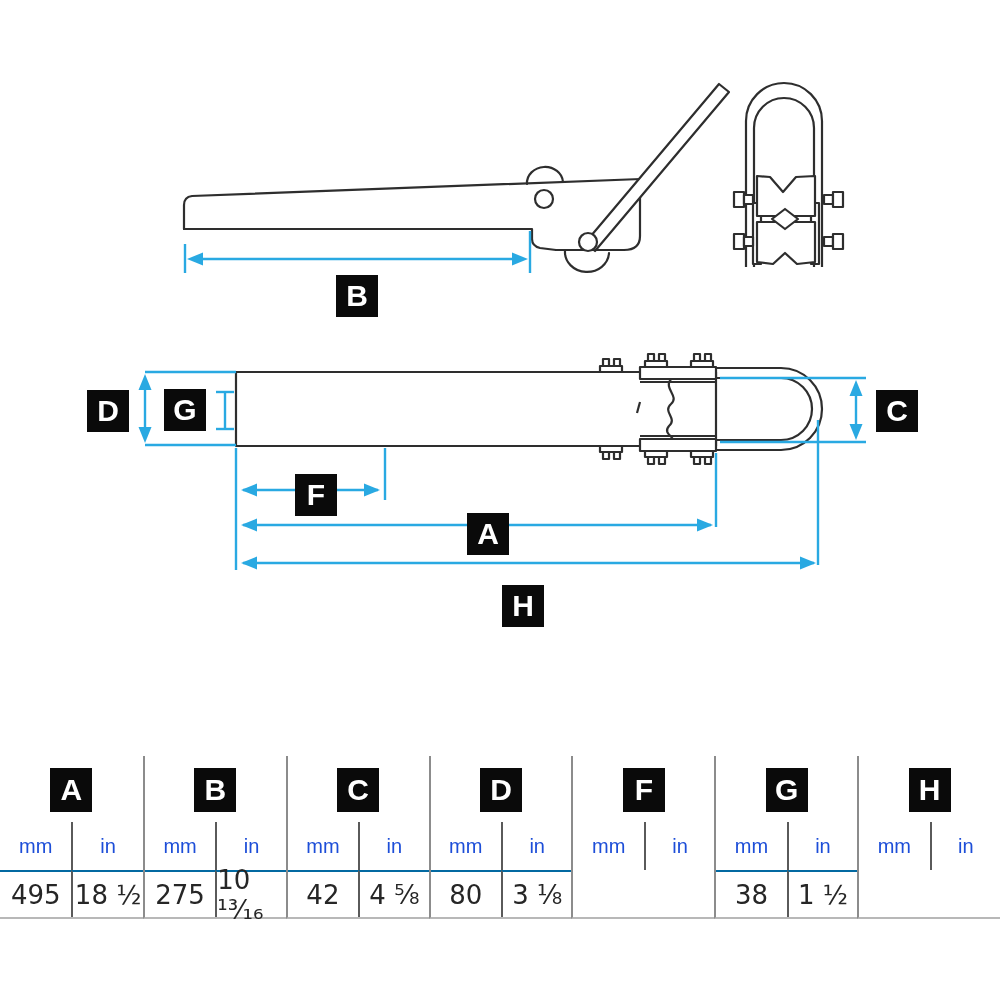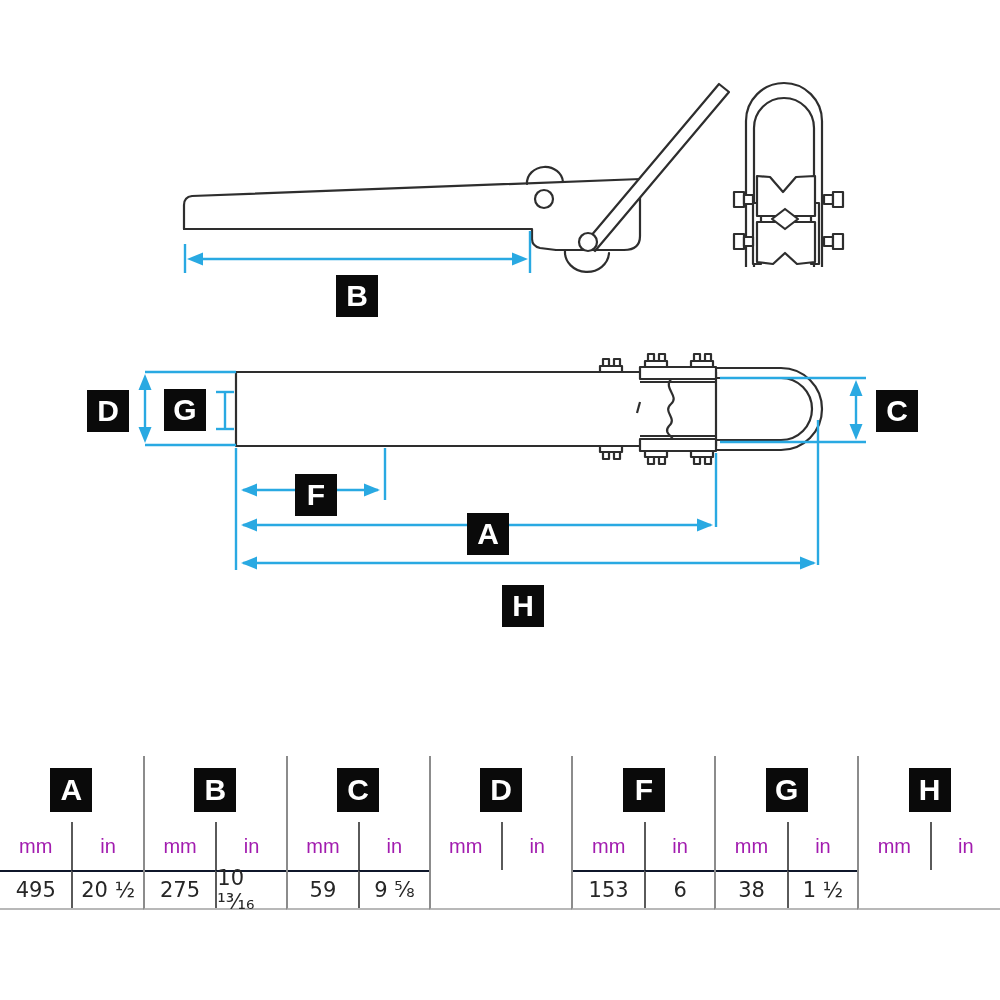--- a/index.html
+++ b/index.html
@@ -12,23 +12,23 @@
   
   .spec-table{position:absolute;left:0;top:756px;width:1000px;display:grid;
               grid-template-columns:repeat(7,1fr);}
   .col{border-bottom:2px solid #b8b8b8;}
   .col + .col{border-left:2px solid #8c8c8c;}
   .chip-row{height:66px;display:flex;align-items:flex-start;justify-content:center;padding-top:12px;box-sizing:border-box;}
   .chip{width:42px;height:44px;background:#0a0a0a;color:#fff;display:flex;align-items:center;
         justify-content:center;font-size:30px;font-weight:bold;line-height:1;}
   .grid2{display:grid;grid-template-columns:1fr 1fr;}
   .cell{height:48px;display:flex;align-items:center;justify-content:center;
-        font-size:20px;color:#a21caf;box-sizing:border-box;}
+        font-size:20px;color:#1d4ed8;box-sizing:border-box;}
   .cell.in-cell{border-left:2px solid #5a5a5a;}
-  .vrow .cell{border-top:2px solid #0f172a;height:38px;font-size:21px;color:#262626;
+  .vrow .cell{border-top:2px solid #0369a1;height:47px;font-size:26px;color:#262626;
               font-family:"DejaVu Sans","Liberation Sans",sans-serif;}
 </style>
 </head>
 <body>
 
 <div class="stage">
 
   <svg width="1000" height="750" viewBox="0 0 1000 750">
 
     <g stroke="#2e2e2e" stroke-width="2.2" fill="none" stroke-linejoin="round" stroke-linecap="round">
@@ -169,21 +169,21 @@
     <div class="col">
       <div class="chip-row">
           <div class="chip">A</div>
         </div>
       <div class="grid2 urow">
         <div class="cell">mm</div>
         <div class="cell in-cell">in</div>
       </div>
       <div class="grid2 vrow">
         <div class="cell">495</div>
-        <div class="cell in-cell">20 ½</div>
+        <div class="cell in-cell">18 ½</div>
       </div>
     </div>
 
     <div class="col">
       <div class="chip-row">
           <div class="chip">B</div>
         </div>
       <div class="grid2 urow">
         <div class="cell">mm</div>
         <div class="cell in-cell">in</div>
@@ -196,46 +196,46 @@
 
     <div class="col">
       <div class="chip-row">
           <div class="chip">C</div>
         </div>
       <div class="grid2 urow">
         <div class="cell">mm</div>
         <div class="cell in-cell">in</div>
       </div>
       <div class="grid2 vrow">
-        <div class="cell">59</div>
-        <div class="cell in-cell">9 ⅝</div>
+        <div class="cell">42</div>
+        <div class="cell in-cell">4 ⅝</div>
       </div>
     </div>
 
     <div class="col">
       <div class="chip-row">
           <div class="chip">D</div>
         </div>
       <div class="grid2 urow">
         <div class="cell">mm</div>
         <div class="cell in-cell">in</div>
       </div>
+      <div class="grid2 vrow">
+        <div class="cell">80</div>
+        <div class="cell in-cell">3 ⅛</div>
+      </div>
     </div>
 
     <div class="col">
       <div class="chip-row">
           <div class="chip">F</div>
         </div>
       <div class="grid2 urow">
         <div class="cell">mm</div>
         <div class="cell in-cell">in</div>
-      </div>
-      <div class="grid2 vrow">
-        <div class="cell">153</div>
-        <div class="cell in-cell">6</div>
       </div>
     </div>
 
     <div class="col">
       <div class="chip-row">
           <div class="chip">G</div>
         </div>
       <div class="grid2 urow">
         <div class="cell">mm</div>
         <div class="cell in-cell">in</div>

